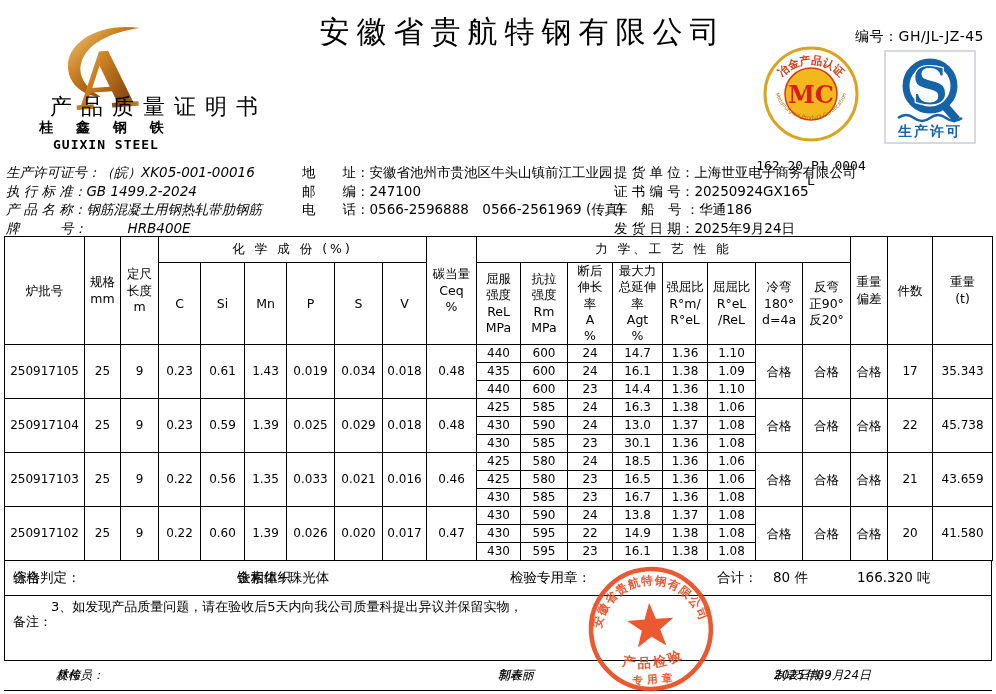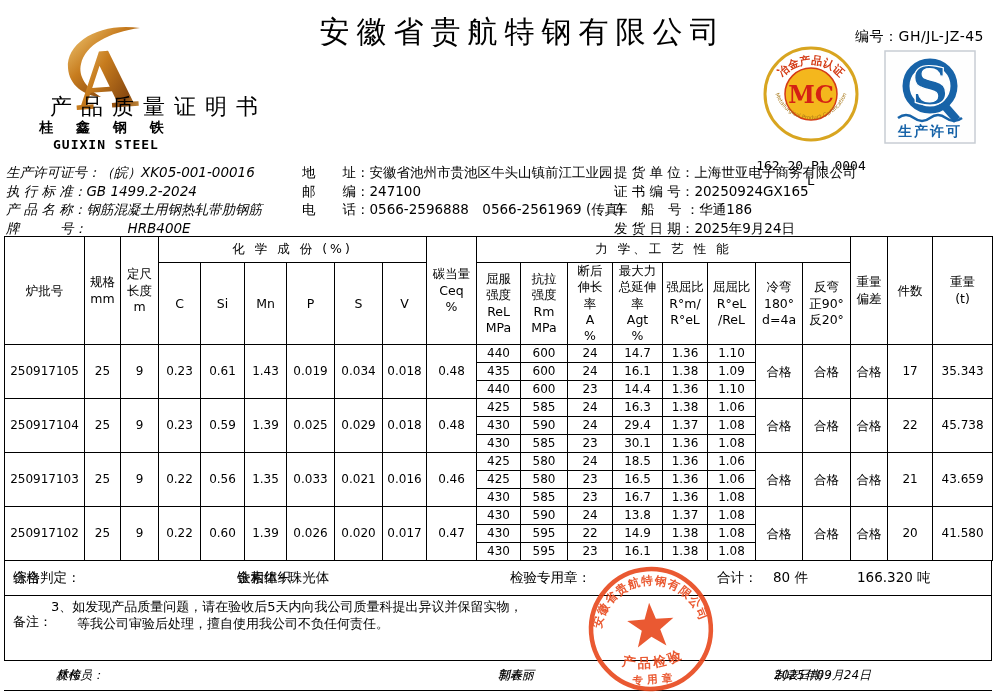--- a/index.html
+++ b/index.html
@@ -279,21 +279,21 @@
           <td rowspan="3" class="pass">合格</td>
           <td rowspan="3" class="pass">合格</td>
           <td rowspan="3" class="pass">合格</td>
           <td rowspan="3">22</td>
           <td rowspan="3">45.738</td>
         </tr>
         <tr>
           <td>430</td>
           <td>590</td>
           <td>24</td>
-          <td>29.4</td>
+          <td>13.0</td>
           <td>1.37</td>
           <td>1.08</td>
         </tr>
         <tr>
           <td>430</td>
           <td>585</td>
           <td>23</td>
           <td>30.1</td>
           <td>1.36</td>
           <td>1.08</td>
@@ -393,21 +393,20 @@
       <span style="left:505px">检验专用章：</span>
       <span style="left:712px">合计：</span>
       <span style="left:768px">80 件</span>
       <span style="left:852px">166.320  吨</span>
     </div>
 
     <div class="notes">
       <div class="notes-label">备注：</div>
       <div class="notes-lines">
         <div>3、如发现产品质量问题，请在验收后5天内向我公司质量科提出异议并保留实物，</div>
-        <div>　　等我公司审验后处理，擅自使用我公司不负任何责任。</div>
       </div>
     </div>
 
     <div class="footer">
       <span style="left:52px">
           <span>质检员：</span>
           <span>林伟</span>
         </span>
       <span style="left:494px">
           <span>制表：</span>

